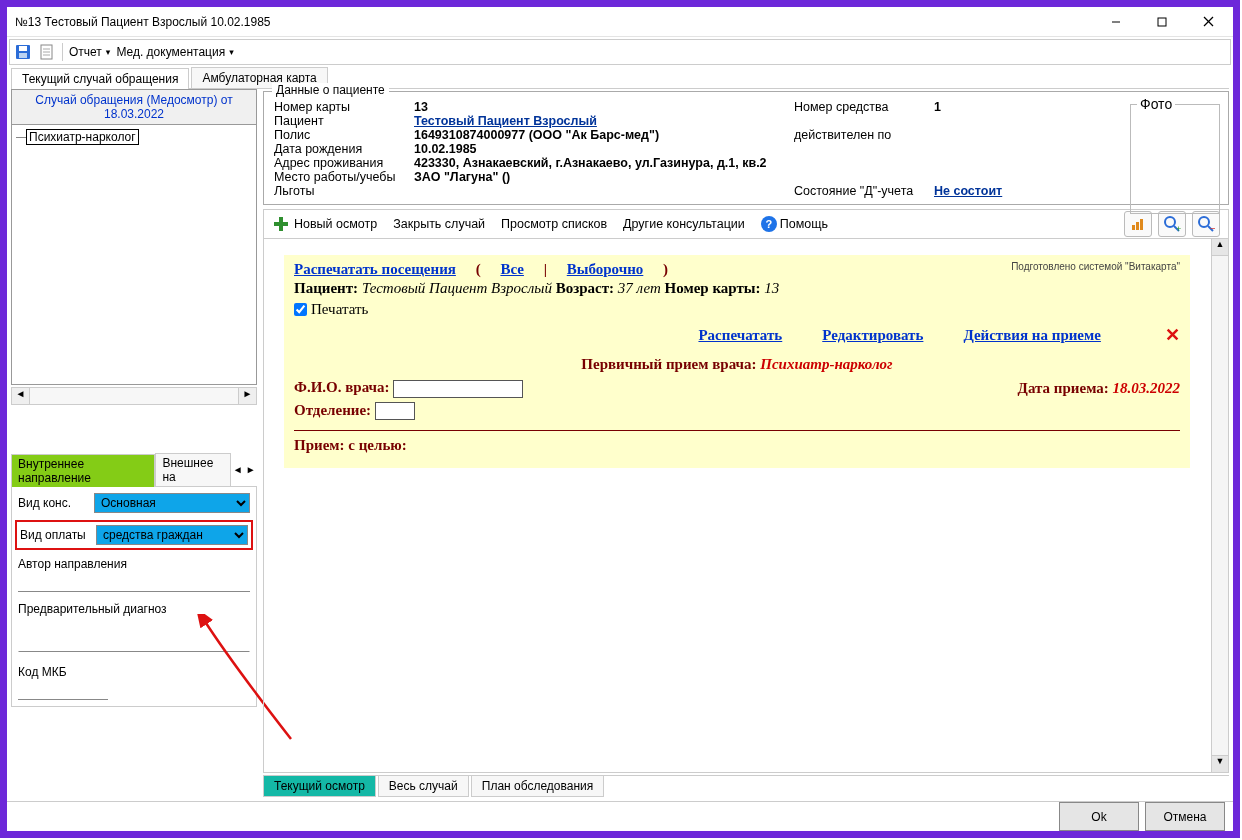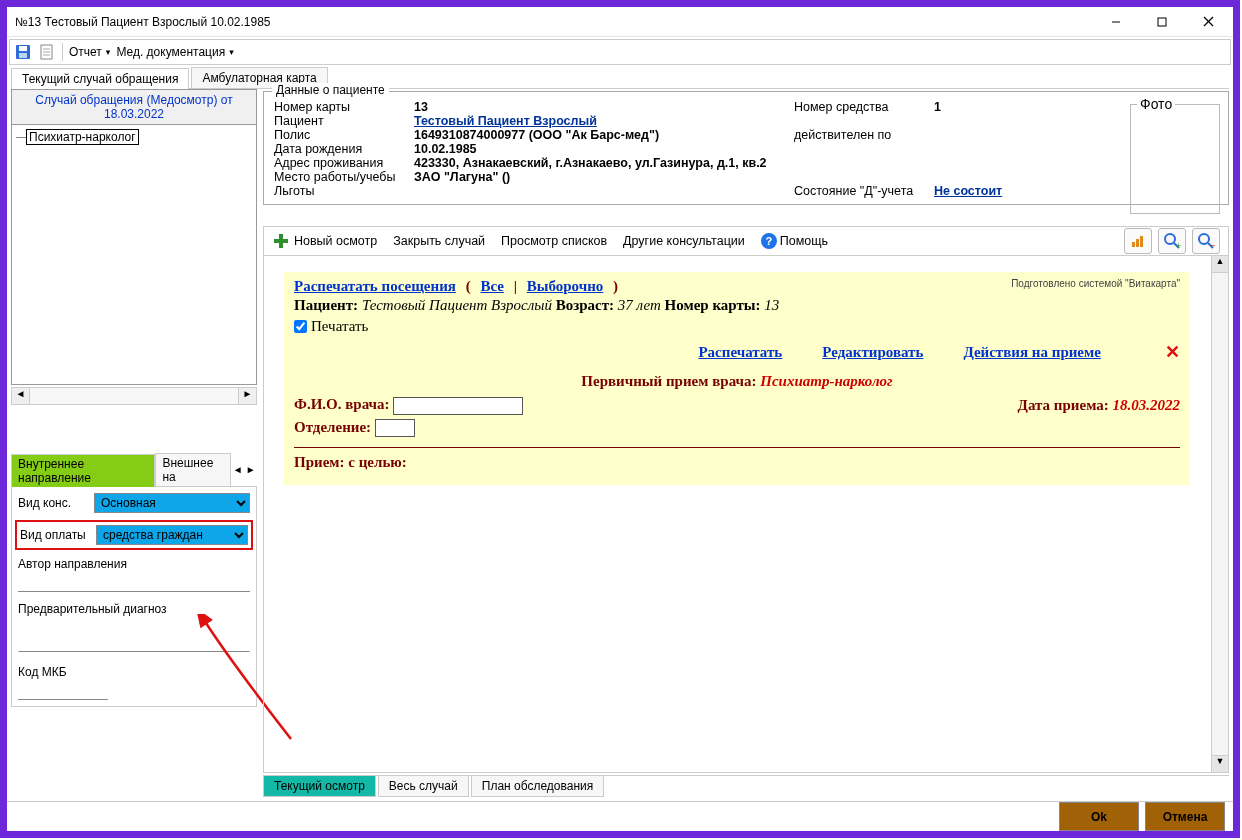--- a/index.html
+++ b/index.html
@@ -41,55 +41,55 @@
   .mkb-input { width: 90px !important; display:inline-block; }
 
   .right-col { flex: 1; display: flex; flex-direction: column; margin-left: 6px; min-width:0;}
   .patient-box { border: 1px solid #aaa; position: relative; padding: 8px 10px 6px 10px; margin-top: 2px; }
   .patient-box .legend { position: absolute; top: -9px; left: 8px; background: #fff; padding: 0 4px; font-size: 12px; }
   .pgrid { display: grid; grid-template-columns: 140px 380px 140px 110px 110px; align-items:center; font-size:12.5px;}
   .plink { color: #003399; text-decoration: underline; font-weight: bold; }
   .photo-box { border: 1px solid #bbb; width: 90px; height: 110px; position: absolute; right: 8px; top: 12px; }
   .photo-box .photo-legend { position: absolute; top: -9px; left: 6px; background: #fff; padding: 0 3px; font-size: 14px; }
 
-  .toolbar2 { height: 30px; border: 1px solid #ccc; display: flex; align-items: center; gap: 16px; padding: 0 8px; font-size: 12.5px; margin-top: 21px; }
+  .toolbar2 { height: 30px; border: 1px solid #ccc; display: flex; align-items: center; gap: 16px; padding: 0 8px; font-size: 12.5px; margin-top: 4px; }
   .plus-icon svg { display:block; }
   .help-icon { width:16px;height:16px;border-radius:50%;background:#1e73e8;color:#fff;display:inline-flex;align-items:center;justify-content:center;font-weight:bold;font-size:11px;margin-right:3px;}
   .tb2-right { margin-left:auto; display:flex; gap:6px; }
   .sq-btn { width:28px; height:26px; border:1px solid #bbb; border-radius:3px; display:flex; align-items:center; justify-content:center; background:#fafafa;}
 
   .doc-wrap { flex:1; border:1px solid #ccc; border-top:none; position:relative; overflow:hidden; min-height:0;}
   .doc-content { position:absolute; inset:0 18px 0 0; overflow:auto; padding: 16px 20px 20px 20px; }
   .vscroll { position:absolute; right:0; top:0; width:17px; height:100%; border-left:1px solid #ccc; background:#f5f5f5; display:flex; flex-direction:column;}
   .vscroll .vbtn { height:17px; background:#e6e6e6; border-bottom:1px solid #ccc; text-align:center; font-size:9px;}
   .vscroll .vbtn:last-child { border-bottom:none; border-top:1px solid #ccc;}
   .vscroll .vtrack { flex:1; }
 
   .yellow-card { background: #ffffcc; padding: 6px 10px 14px 10px; font-family: "Times New Roman", serif; font-size: 15px; }
-  .yc-row1 { display:flex; align-items:center; gap:6px; }
+  .yc-row1 { display:flex; align-items:center; gap:16px; }
   .blue-u { color:#0033cc; text-decoration:underline; font-weight:bold;}
   .red { color:#c00; font-weight:bold; font-style:italic;}
   .darkred { color:#700; font-weight:bold; }
   .yc-sub { margin-top:2px; }
   .chk { display:inline-flex; align-items:center; gap:4px; margin-top:4px;}
   .yc-links { display:flex; justify-content:flex-end; gap:40px; margin-top:4px; align-items:center;}
   .close-x { color:#d11; font-size:18px; font-weight:bold; margin-left:24px;}
   .yc-title { text-align:center; margin-top:10px; }
   .yc-line { display:flex; justify-content:space-between; align-items:center; margin-top:6px; }
   .txt-field { border:1px solid #555; display:inline-block; min-width:130px; height:18px; vertical-align:middle; background:#fff;}
   .txt-field.small { min-width:40px; }
   .yc-sep { border:none; border-top:1px solid #700; margin:10px 0 6px 0; }
   .sys-note { float:right; font-size:10px; color:#444; font-family: sans-serif; font-weight:normal; font-style:normal;}
 
   .bottom-tabs { display:flex; border-top:1px solid #ccc; margin-top:2px;}
   .btab { border:1px solid #ccc; padding:3px 10px; font-size:12px; background:#f7f7f7; margin-right:2px; margin-top:-1px;}
   .btab.active { background:#14b8a6; }
 
   .footer { height:30px; border-top:1px solid #ccc; display:flex; justify-content:flex-end; align-items:center; gap:6px; padding:0 8px;}
-  .footer button { width:80px; height:29px; border:1px solid #888; background:#a16207; font-size:12px;font-weight:bold;}
+  .footer button { width:80px; height:29px; border:1px solid #888; background:#e5e5e5; font-size:12px;}
 
   .arrow-annot { position:absolute; pointer-events:none; }
 </style>
 </head>
 <body>
 
 <div class="window">
 
   <div class="titlebar">
     <div class="titlebar-title">№13 Тестовый Пациент Взрослый 10.02.1985</div>

